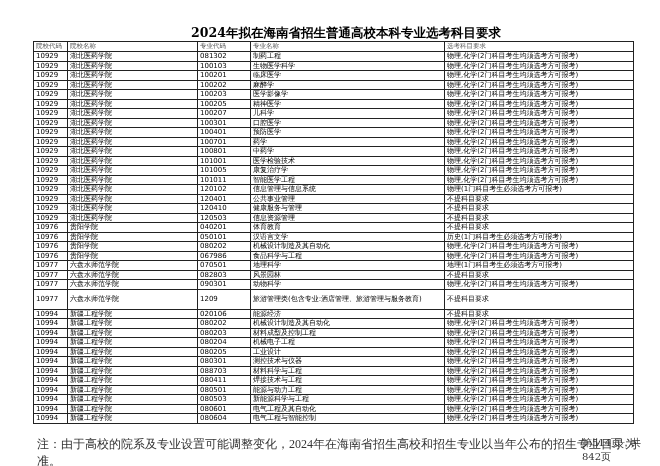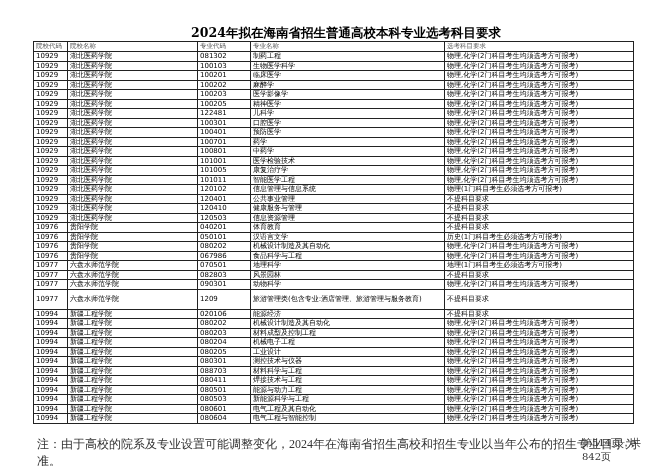--- a/index.html
+++ b/index.html
@@ -75,21 +75,21 @@
       <tr>
         <td class="code">10929</td>
         <td>湖北医药学院</td>
         <td>100205</td>
         <td>精神医学</td>
         <td>物理,化学(2门科目考生均须选考方可报考)</td>
       </tr>
       <tr>
         <td class="code">10929</td>
         <td>湖北医药学院</td>
-        <td>122481</td>
+        <td>100207</td>
         <td>儿科学</td>
         <td>物理,化学(2门科目考生均须选考方可报考)</td>
       </tr>
       <tr>
         <td class="code">10929</td>
         <td>湖北医药学院</td>
         <td>100301</td>
         <td>口腔医学</td>
         <td>物理,化学(2门科目考生均须选考方可报考)</td>
       </tr>

